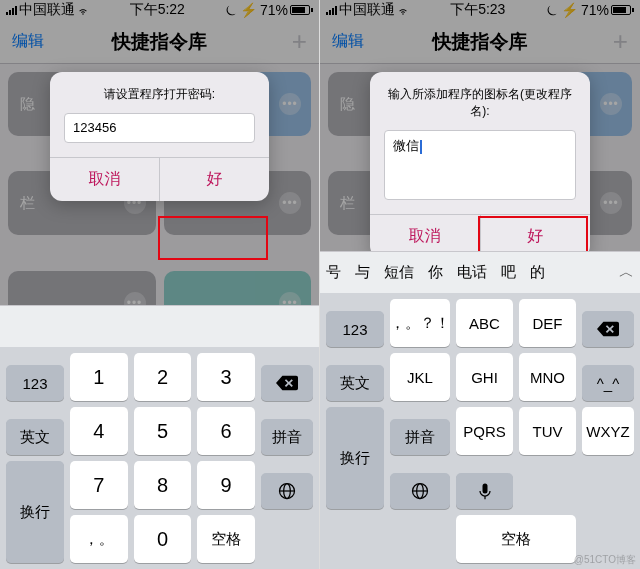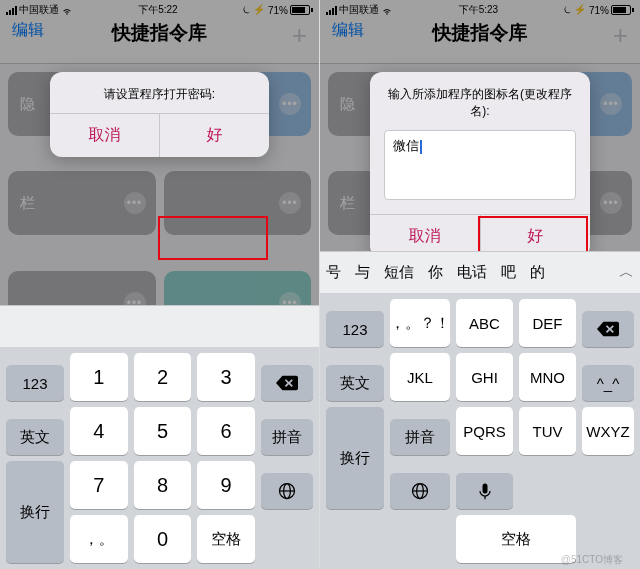--- a/index.html
+++ b/index.html
@@ -1,33 +1,33 @@
 <!DOCTYPE html>
 <html><head>
 <meta charset="utf-8">
 <style>
   * { margin:0; padding:0; box-sizing:border-box; font-family:-apple-system,"PingFang SC",Helvetica,Arial,sans-serif; }
   body { background:#fff; width:640px; height:569px; overflow:hidden; }
   .wrap { display:flex; width:640px; height:569px; }
   .phone { width:320px; height:569px; position:relative; background:#f0eef2; overflow:hidden; border-right:1px solid #ddd; }
   .phone:last-child{border-right:none;}
-  .status { height:20px; background:#f7f7f7; display:flex; align-items:center; justify-content:space-between; padding:0 6px; font-size:10px; color:#000;}
+  .status { height:20px; background:#f7f7f7; display:flex; align-items:center; justify-content:space-between; padding:0 6px; font-size:14px; color:#000;}
   .status .l,.status .r{display:flex;align-items:center;gap:2px;}
   .bars{display:inline-flex;align-items:flex-end;gap:1px;}
   .bars i{width:2px;background:#000;display:inline-block;}
   .bars i:nth-child(1){height:3px;}
   .bars i:nth-child(2){height:5px;}
   .bars i:nth-child(3){height:7px;}
   .bars i:nth-child(4){height:9px;}
   .wifi{width:12px;height:12px;}
   .batt{display:inline-flex;align-items:center;gap:1px;}
   .batt-body{width:20px;height:10px;border:1px solid #000;border-radius:2px;position:relative;}
   .batt-fill{position:absolute;left:1px;top:1px;bottom:1px;width:70%;background:#000;}
   .batt-tip{width:2px;height:4px;background:#000;}
-  .nav{height:44px;background:#f7f7f7;border-bottom:1px solid #c8c7cc;display:flex;align-items:flex-start;justify-content:space-between;padding:0 12px;}
+  .nav{height:44px;background:#f7f7f7;border-bottom:1px solid #c8c7cc;display:flex;align-items:center;justify-content:space-between;padding:0 12px;}
   .nav .title{font-size:19px;font-weight:600;position:absolute;left:0;right:0;text-align:center;pointer-events:none;}
   .nav .edit{color:#007aff;font-size:16px;}
   .nav .plus{color:#c7c7cc;font-size:26px;font-weight:300;}
   .bgtiles{position:absolute;top:64px;left:0;right:0;bottom:0;padding:8px;display:grid;grid-template-columns:1fr 1fr;gap:8px;filter:blur(0.3px);}
   .tile{height:64px;border-radius:10px;display:flex;align-items:center;padding:0 12px;color:#fff;font-size:15px;position:relative;opacity:0.85;}
   .tile .dots{position:absolute;right:10px;top:50%;transform:translateY(-50%);width:22px;height:22px;border-radius:11px;background:rgba(255,255,255,0.35);display:flex;align-items:center;justify-content:center;font-size:12px;letter-spacing:1px;}
   .t-gray{background:#a7a7ad;}
   .t-blue{background:#8bb9e6;}
   .t-teal{background:#7fcac4;}
   .t-sal{background:#e59a95;}
@@ -45,21 +45,21 @@
   .pred{height:42px;background:#eceef0;border-top:1px solid #c8c7cc;display:flex;align-items:center;padding:0 6px;gap:14px;font-size:15px;color:#000;}
   .pred .caret{margin-left:auto;color:#666;}
   .kb{background:#d1d4d9;padding:6px;display:grid;grid-template-columns:58px 1fr 1fr 1fr 52px;grid-auto-rows:48px;gap:6px;}
   .key{background:#fff;border-radius:5px;display:flex;align-items:center;justify-content:center;font-size:15px;color:#000;box-shadow:0 1px 0 rgba(0,0,0,0.25);}
   .key.fn{background:#b6bcc5;margin-top:12px;}
   .key.space{grid-column:2 / span 3;}
   .key.enter{grid-row:3 / span 2;background:#b6bcc5;}
   .key.num{font-size:20px;}
   .bksp svg{width:22px;height:16px;}
   .mic svg,.globe svg{width:20px;height:20px;}
-  .watermark{position:absolute;right:17px;bottom:2px;font-size:10px;color:rgba(0,0,0,0.25);}
+  .watermark{position:absolute;right:4px;bottom:2px;font-size:10px;color:rgba(0,0,0,0.25);}
   .cursor{display:inline-block;width:1.5px;height:14px;background:#2b6cd6;vertical-align:middle;margin-left:1px;}
 </style>
 </head>
 <body>
 
 <div class="wrap">
 
   <div class="phone">
     <div class="status">
       <span class="l">
@@ -119,20 +119,21 @@
       <div class="tile t-sal">
           <span class="dots">•••</span>
         </div>
       <div class="tile t-pink">
           <span class="dots">•••</span>
         </div>
     </div>
     <div class="darken"></div>
     <div class="alert">
       <div class="prompt">请设置程序打开密码:</div>
+      <div class="field"><span>123456</span></div>
       <div class="btns">
         <div class="btn">取消</div>
         <div class="btn">好</div>
       </div>
     </div>
     <div class="hi" style="left:158px;top:216px;width:110px;height:44px;"></div>
 
     <div class="kbarea">
       <div style="height:42px;background:#eceef0;border-top:1px solid #c8c7cc;"></div>
       <div class="kb">

